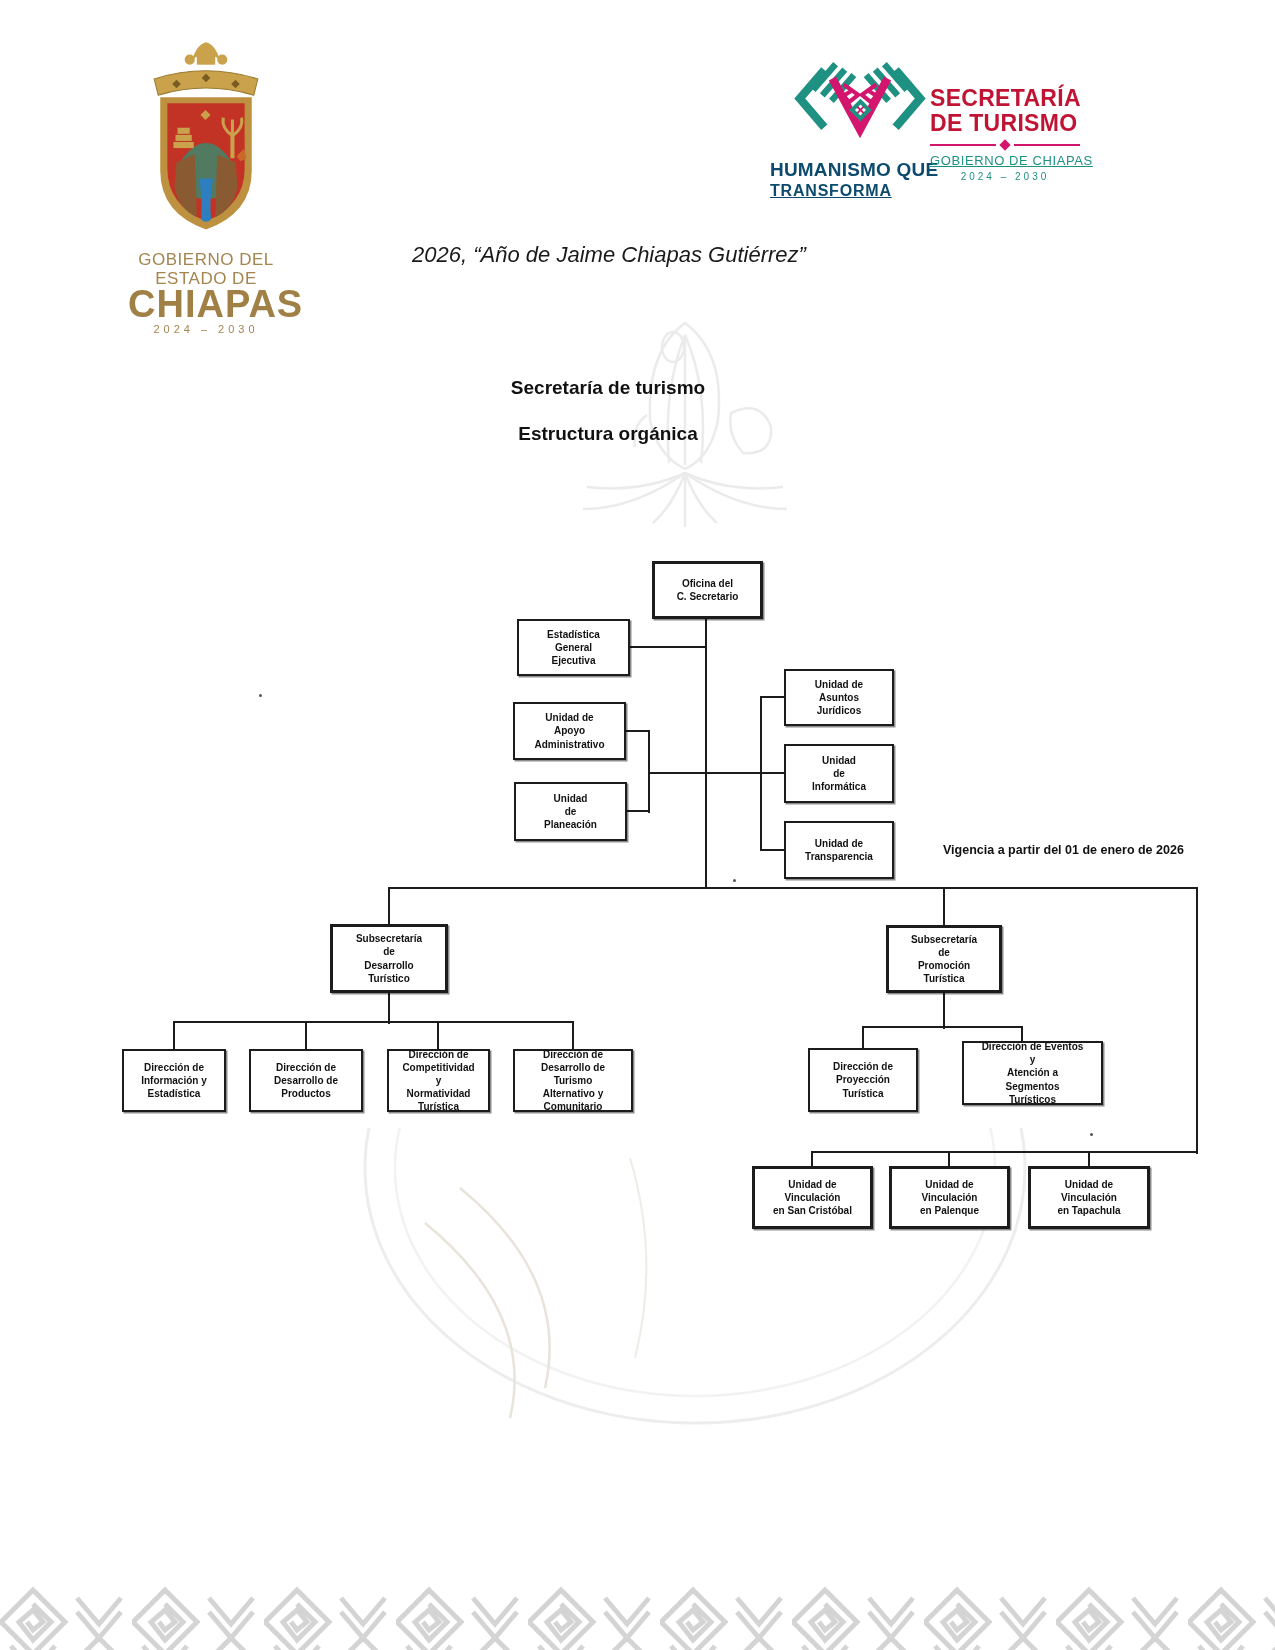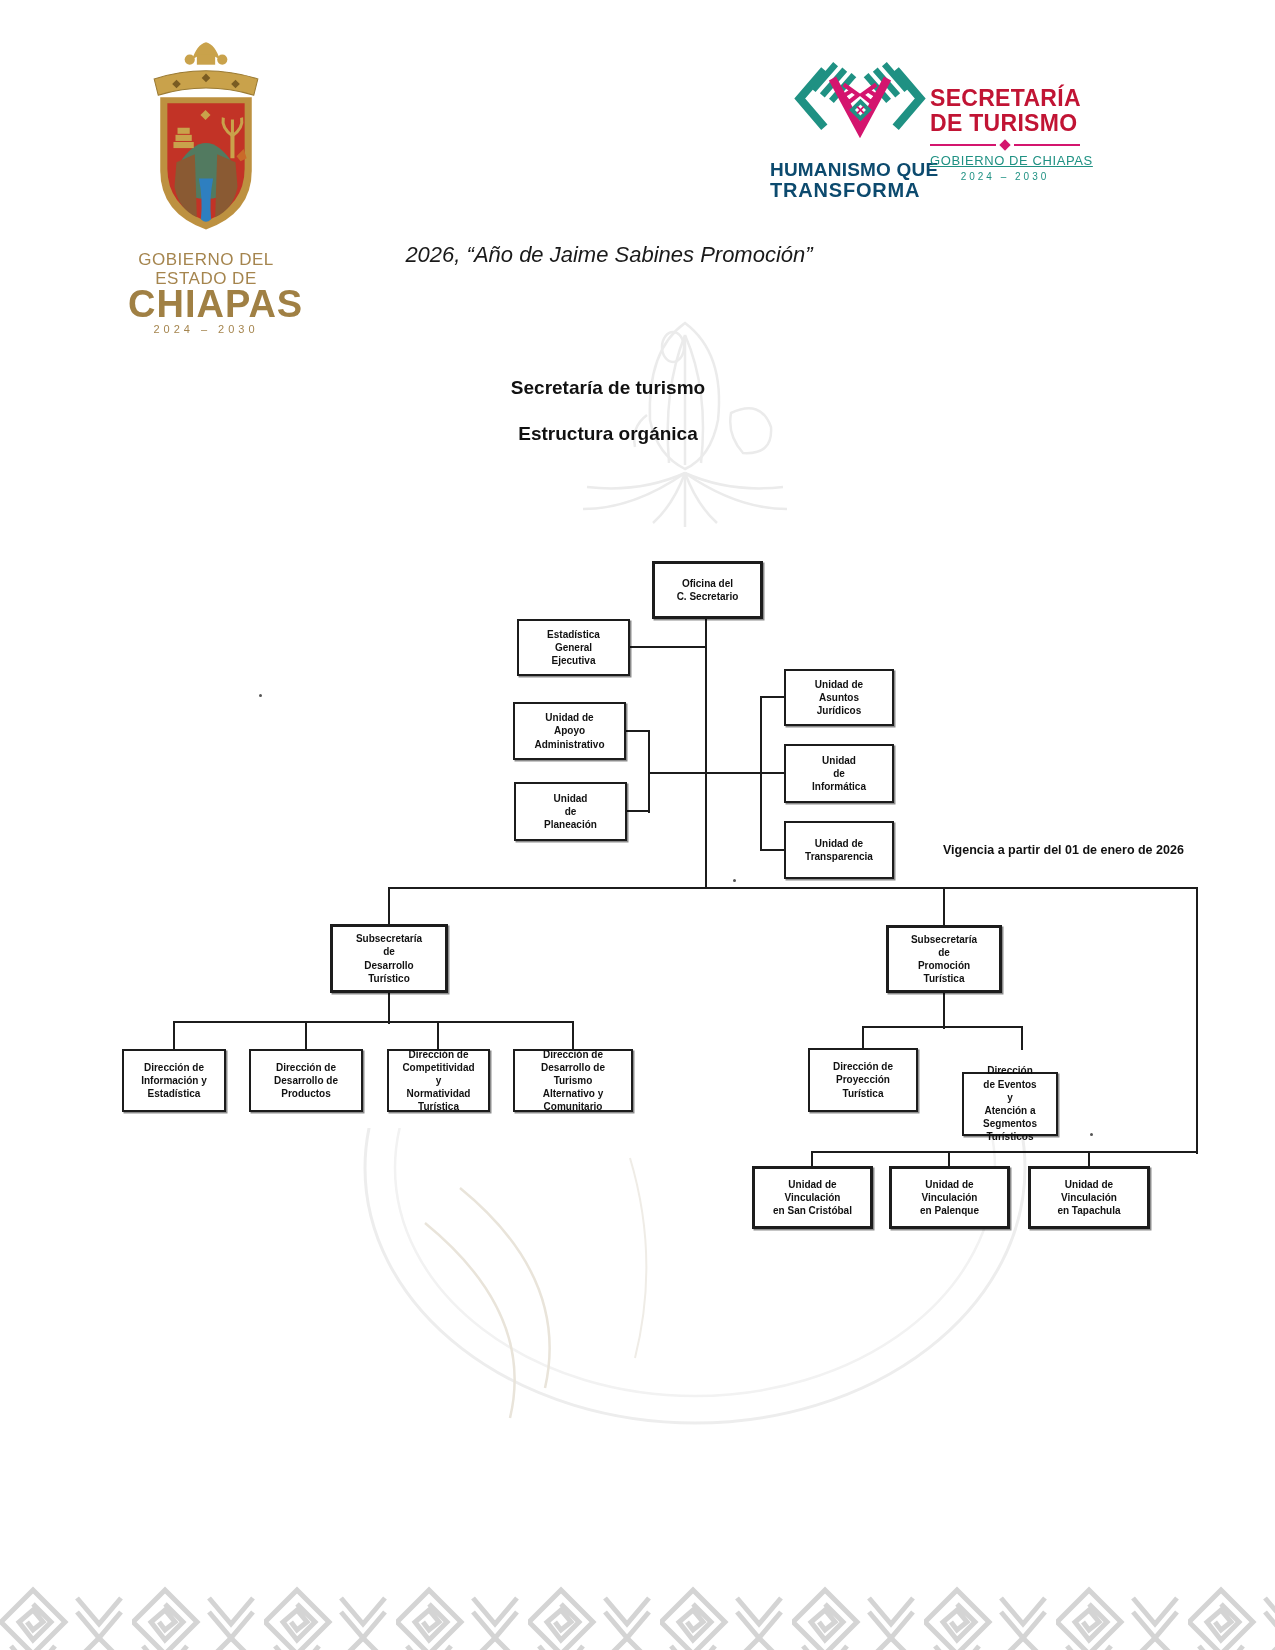--- a/index.html
+++ b/index.html
@@ -10,21 +10,21 @@
   
   .state-logo-text{position:absolute;left:128px;top:250px;width:156px;text-align:center;color:#a5854e;}
   .state-l1{font-size:17px;letter-spacing:.5px;line-height:19px;}
   .state-l2{font-size:17px;letter-spacing:.5px;line-height:19px;}
   .state-l3{font-size:38px;font-weight:bold;letter-spacing:1px;line-height:32px;color:#a08044;}
   .state-period{font-size:11px;letter-spacing:4px;margin-top:3px;color:#a5854e;}
 
   
   .slogan{position:absolute;left:770px;top:160px;width:180px;text-align:left;color:#0c4a6e;font-weight:bold;}
   .slogan-l1{font-size:19px;line-height:20px;letter-spacing:.2px;}
-  .slogan-l2{font-size:20px;line-height:21px;letter-spacing:.8px;}
+  .slogan-l2{font-size:16px;line-height:21px;letter-spacing:.8px;text-decoration:underline;}
   .wordmark{position:absolute;left:930px;top:86px;width:168px;text-align:left;}
   .wm-l1,.wm-l2{font-size:23px;font-weight:800;color:#c11434;line-height:25px;letter-spacing:.3px;}
   .wm-divider{display:flex;align-items:center;gap:5px;margin:5px 0 4px 0;width:150px;}
   .wm-divider .bar{flex:1;height:2px;background:#d4156e;}
   .wm-diamond{width:8px;height:8px;background:#d4156e;transform:rotate(45deg);}
   .wm-gob{font-size:13px;color:#1f9183;letter-spacing:.6px;margin-top:2px;text-decoration:underline;}
   .wm-period{font-size:10px;color:#1f9183;letter-spacing:3px;margin-top:3px;text-align:center;width:150px;}
 
   
   .year-line{position:absolute;left:609px;top:242px;transform:translateX(-50%);
@@ -142,21 +142,21 @@
     <div class="wm-l2">DE TURISMO</div>
     <div class="wm-divider">
       <div class="bar"></div>
       <div class="wm-diamond"></div>
       <div class="bar"></div>
     </div>
     <div class="wm-gob">GOBIERNO DE CHIAPAS</div>
     <div class="wm-period">2024 – 2030</div>
   </div>
 
-  <div class="year-line">2026, “Año de Jaime Sabines Promoción”</div>
+  <div class="year-line">2026, “Año de Jaime Chiapas Gutiérrez”</div>
 
   <div class="doc-title"><span>Secretaría de turismo</span><br>
     <span>Estructura orgánica</span>
   </div>
 
   <div class="vigencia">Vigencia a partir del 01 de enero de 2026</div>
 
   <div class="cline" style="left:705px;top:619px;width:2px;height:270px"></div>
   <div class="cline" style="left:630px;top:646px;width:77px;height:2px"></div>
   <div class="cline" style="left:649px;top:772px;width:135px;height:2px"></div>
@@ -215,21 +215,21 @@
   <div class="org-box" style="left:387px;top:1049px;width:103px;height:63px">Dirección de
 Competitividad y
 Normatividad
 Turística</div>
   <div class="org-box" style="left:513px;top:1049px;width:120px;height:63px">Dirección de
 Desarrollo de Turismo
 Alternativo y
 Comunitario</div>
   <div class="org-box" style="left:808px;top:1048px;width:110px;height:64px">Dirección de
 Proyección Turística</div>
-  <div class="org-box" style="left:962px;top:1072px;width:96px;height:64px">Dirección de Eventos y
+  <div class="org-box" style="left:962px;top:1041px;width:141px;height:64px">Dirección de Eventos y
 Atención a Segmentos
 Turísticos</div>
   <div class="org-box thick" style="left:752px;top:1166px;width:121px;height:63px">Unidad de Vinculación
 en San Cristóbal</div>
   <div class="org-box thick" style="left:889px;top:1166px;width:121px;height:63px">Unidad de Vinculación
 en Palenque</div>
   <div class="org-box thick" style="left:1028px;top:1166px;width:122px;height:63px">Unidad de Vinculación
 en Tapachula</div>
 
   <div class="dot" style="left:259px;top:694px"></div>

